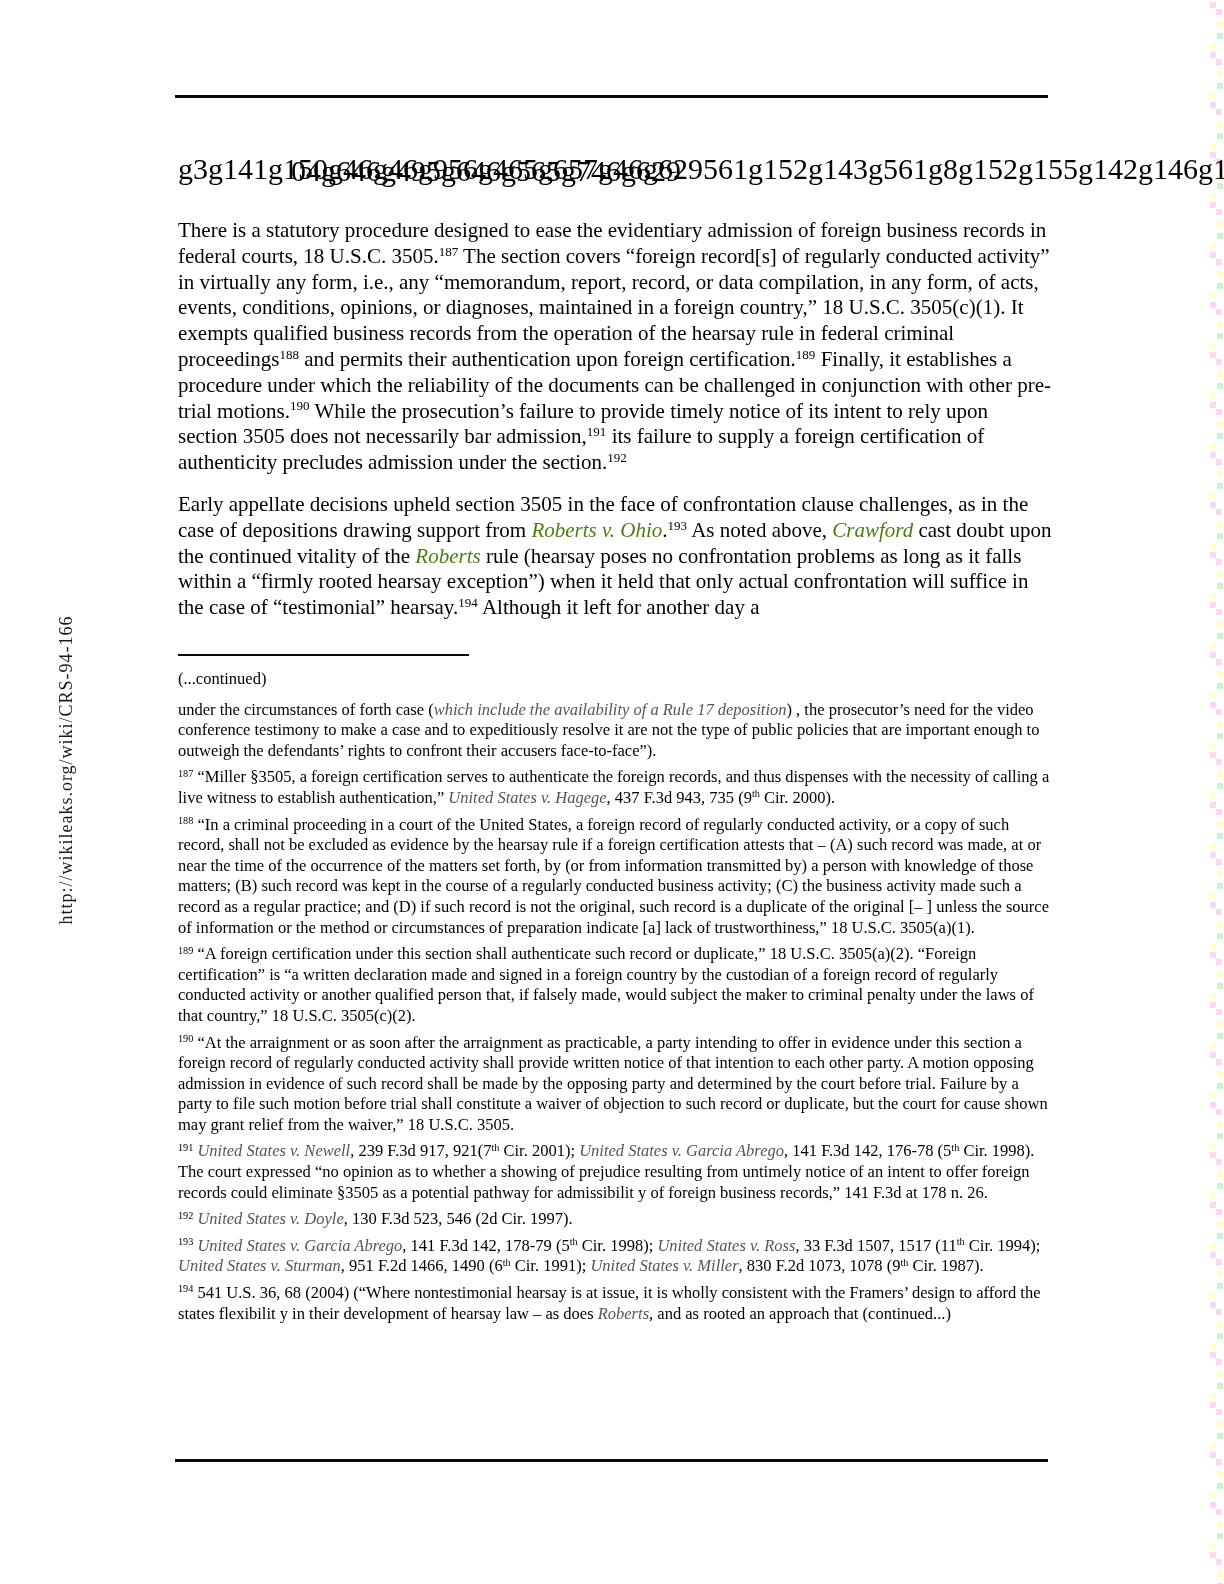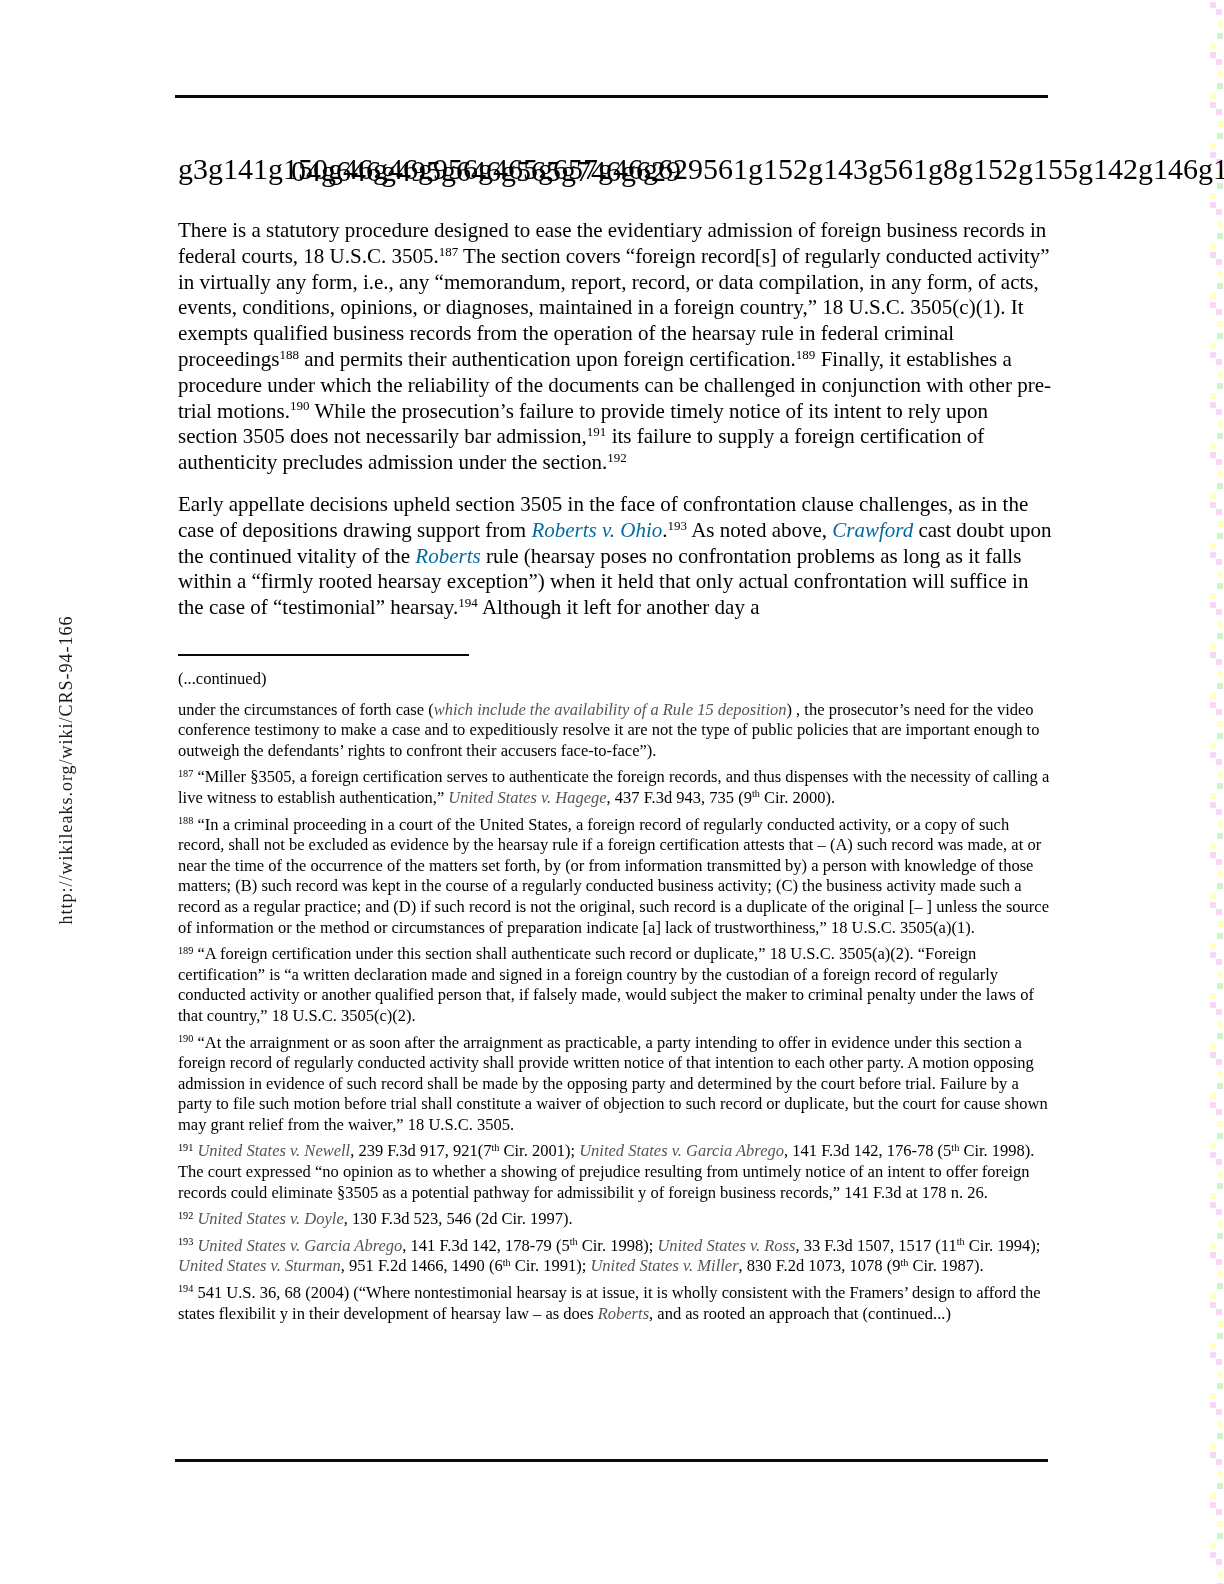--- a/index.html
+++ b/index.html
@@ -65,21 +65,21 @@
   }
   .fn-sep {
     width: 291px;
     border: none;
     border-top: 2px solid #0a0a0a;
     margin: 0 0 12px 0;
   }
   .continued-label { margin: 13px 0 10px 0; }
   .footnotes p.fn { margin: 0 0 6px 0; }
   .footnotes em { color: #555555; font-style: italic; }
-  .main-text em { color: #0369a1; font-style: italic; }
+  .main-text em { color: #4d7c0f; font-style: italic; }
 
   sup {
     font-size: 0.62em;
     line-height: 0;
     vertical-align: baseline;
     position: relative;
     top: -0.55em;
   }
 
   
@@ -129,21 +129,21 @@
   </div>
 
   <div class="main-text">
     <p><span>There is a statutory procedure designed to ease the evidentiary admission of foreign business records in federal courts, 18 U.S.C. 3505.</span><sup>187</sup><span> The section covers “foreign record[s] of regularly conducted activity” in virtually any form, i.e., any “memorandum, report, record, or data compilation, in any form, of acts, events, conditions, opinions, or diagnoses, maintained in a foreign country,” 18 U.S.C. 3505(c)(1). It exempts qualified business records from the operation of the hearsay rule in federal criminal proceedings</span><sup>188</sup><span> and permits their authentication upon foreign certification.</span><sup>189</sup><span> Finally, it establishes a procedure under which the reliability of the documents can be challenged in conjunction with other pre-trial motions.</span><sup>190</sup><span> While the prosecution’s failure to provide timely notice of its intent to rely upon section 3505 does not necessarily bar admission,</span><sup>191</sup><span> its failure to supply a foreign certification of authenticity precludes admission under the section.</span><sup>192</sup></p>
     <p><span>Early appellate decisions upheld section 3505 in the face of confrontation clause challenges, as in the case of depositions drawing support from </span><em>Roberts v. Ohio</em><span>.</span><sup>193</sup><span> As noted above, </span><em>Crawford</em><span> cast doubt upon the continued vitality of the </span><em>Roberts</em><span> rule (hearsay poses no confrontation problems as long as it falls within a “firmly rooted hearsay exception”) when it held that only actual confrontation will suffice in the case of “testimonial” hearsay.</span><sup>194</sup><span> Although it left for another day a</span></p>
   </div>
 
   <div class="footnotes">
     <div class="fn-sep"></div>
     <div class="continued-label">(...continued)</div>
-    <p class="fn"><span>under the circumstances of forth case (</span><em>which include the availability of a Rule 15 deposition</em><span>) , the prosecutor’s need for the video conference testimony to make a case and to expeditiously resolve it are not the type of public policies that are important enough to outweigh the defendants’ rights to confront their accusers face-to-face”).</span></p>
+    <p class="fn"><span>under the circumstances of forth case (</span><em>which include the availability of a Rule 17 deposition</em><span>) , the prosecutor’s need for the video conference testimony to make a case and to expeditiously resolve it are not the type of public policies that are important enough to outweigh the defendants’ rights to confront their accusers face-to-face”).</span></p>
     <p class="fn"><sup>187</sup><span> “Miller §3505, a foreign certification serves to authenticate the foreign records, and thus dispenses with the necessity of calling a live witness to establish authentication,” </span><em>United States v. Hagege</em><span>, 437 F.3d 943, 735 (9</span><sup>th</sup><span> Cir. 2000).</span></p>
     <p class="fn"><sup>188</sup><span> “In a criminal proceeding in a court of the United States, a foreign record of regularly conducted activity, or a copy of such record, shall not be excluded as evidence by the hearsay rule if a foreign certification attests that – (A) such record was made, at or near the time of the occurrence of the matters set forth, by (or from information transmitted by) a person with knowledge of those matters; (B) such record was kept in the course of a regularly conducted business activity; (C) the business activity made such a record as a regular practice; and (D) if such record is not the original, such record is a duplicate of the original [– ] unless the source of information or the method or circumstances of preparation indicate [a] lack of trustworthiness,” 18 U.S.C. 3505(a)(1).</span></p>
     <p class="fn"><sup>189</sup><span> “A foreign certification under this section shall authenticate such record or duplicate,” 18 U.S.C. 3505(a)(2). “Foreign certification” is “a written declaration made and signed in a foreign country by the custodian of a foreign record of regularly conducted activity or another qualified person that, if falsely made, would subject the maker to criminal penalty under the laws of that country,” 18 U.S.C. 3505(c)(2).</span></p>
     <p class="fn"><sup>190</sup><span> “At the arraignment or as soon after the arraignment as practicable, a party intending to offer in evidence under this section a foreign record of regularly conducted activity shall provide written notice of that intention to each other party. A motion opposing admission in evidence of such record shall be made by the opposing party and determined by the court before trial. Failure by a party to file such motion before trial shall constitute a waiver of objection to such record or duplicate, but the court for cause shown may grant relief from the waiver,” 18 U.S.C. 3505.</span></p>
     <p class="fn"><sup>191</sup><span> </span><em>United States v. Newell</em><span>, 239 F.3d 917, 921(7</span><sup>th</sup><span> Cir. 2001); </span><em>United States v. Garcia Abrego</em><span>, 141 F.3d 142, 176-78 (5</span><sup>th</sup><span> Cir. 1998). The court expressed “no opinion as to whether a showing of prejudice resulting from untimely notice of an intent to offer foreign records could eliminate §3505 as a potential pathway for admissibilit y of foreign business records,” 141 F.3d at 178 n. 26.</span></p>
     <p class="fn"><sup>192</sup><span> </span><em>United States v. Doyle</em><span>, 130 F.3d 523, 546 (2d Cir. 1997).</span></p>
     <p class="fn"><sup>193</sup><span> </span><em>United States v. Garcia Abrego</em><span>, 141 F.3d 142, 178-79 (5</span><sup>th</sup><span> Cir. 1998); </span><em>United States v. Ross</em><span>, 33 F.3d 1507, 1517 (11</span><sup>th</sup><span> Cir. 1994); </span><em>United States v. Sturman</em><span>, 951 F.2d 1466, 1490 (6</span><sup>th</sup><span> Cir. 1991); </span><em>United States v. Miller</em><span>, 830 F.2d 1073, 1078 (9</span><sup>th</sup><span> Cir. 1987).</span></p>
     <p class="fn"><sup>194</sup><span> 541 U.S. 36, 68 (2004) (“Where nontestimonial hearsay is at issue, it is wholly consistent with the Framers’ design to afford the states flexibilit y in their development of hearsay law – as does </span><em>Roberts</em><span>, and as rooted an approach that (continued...)</span></p>
   </div>
 

